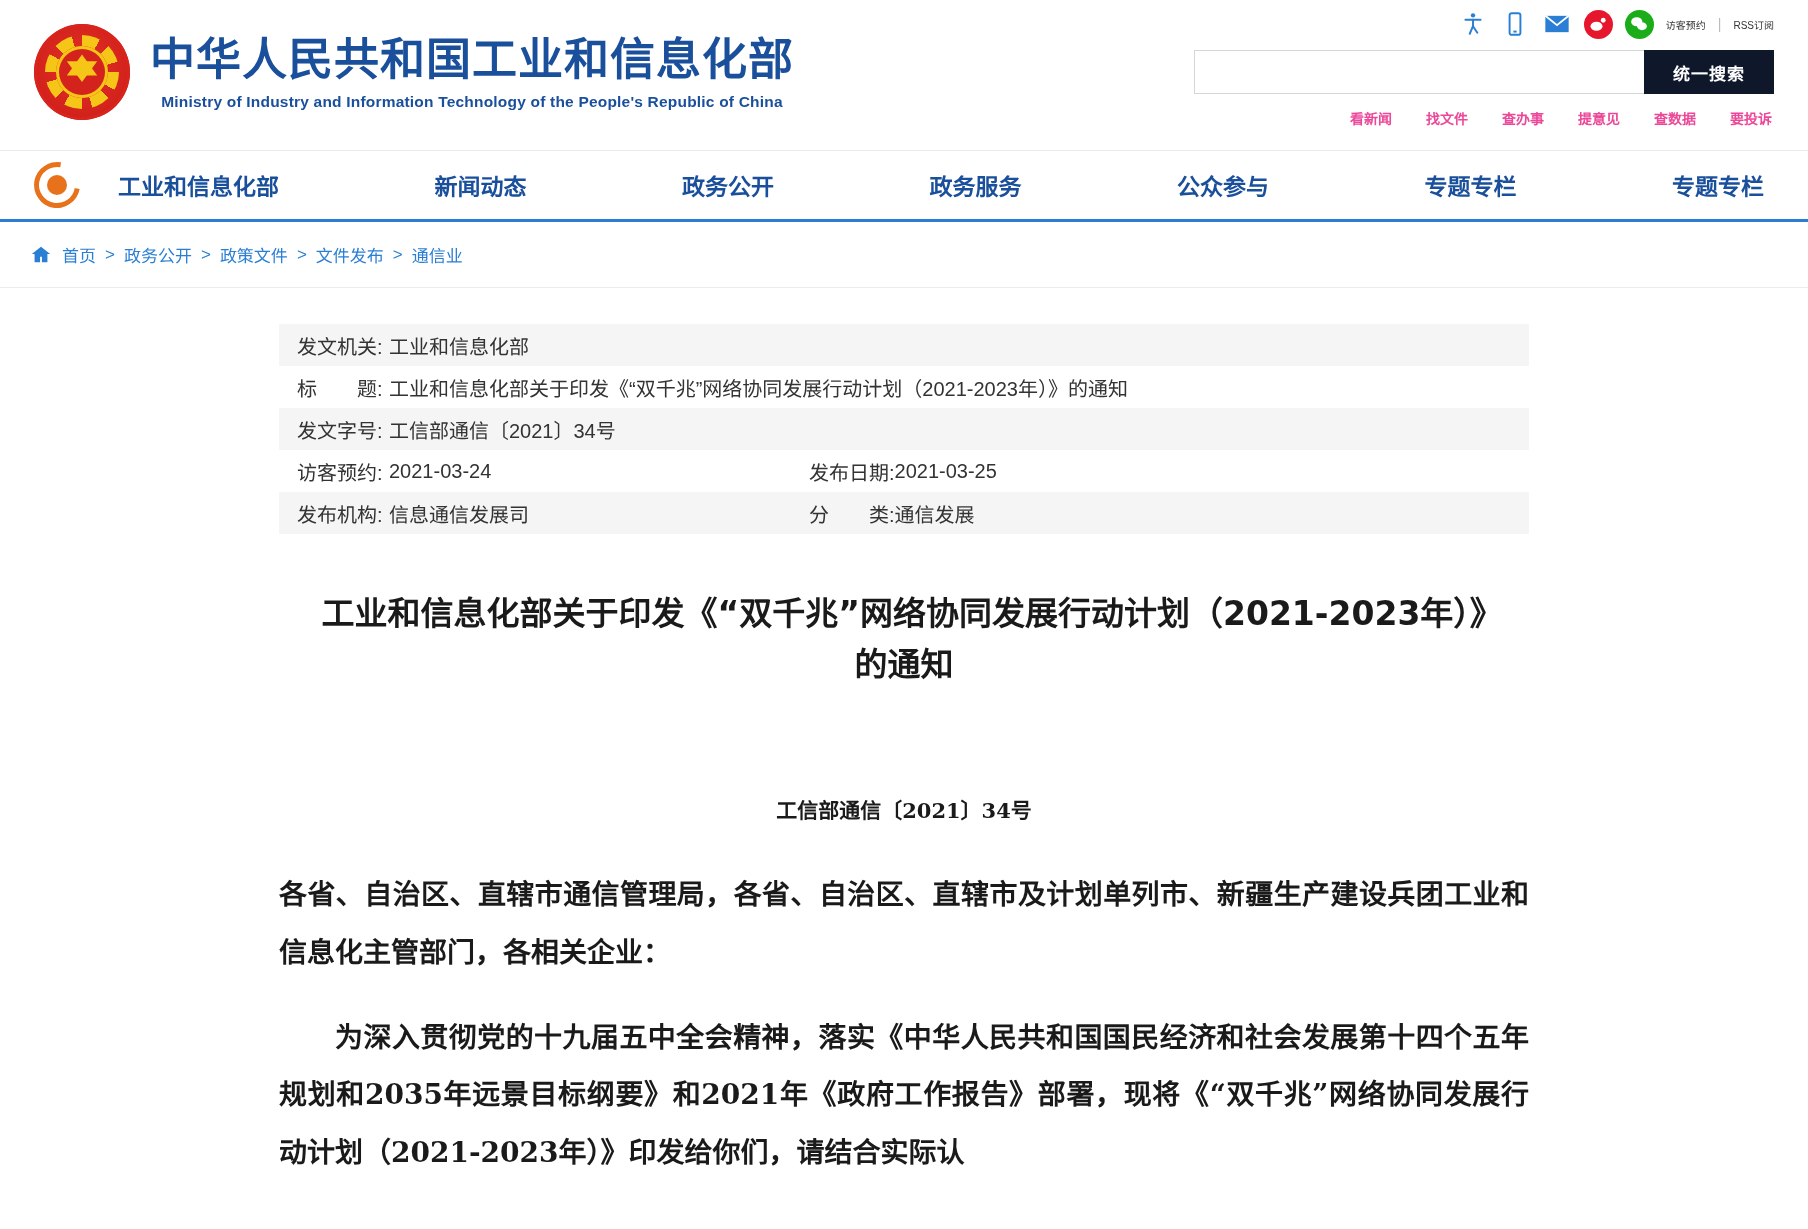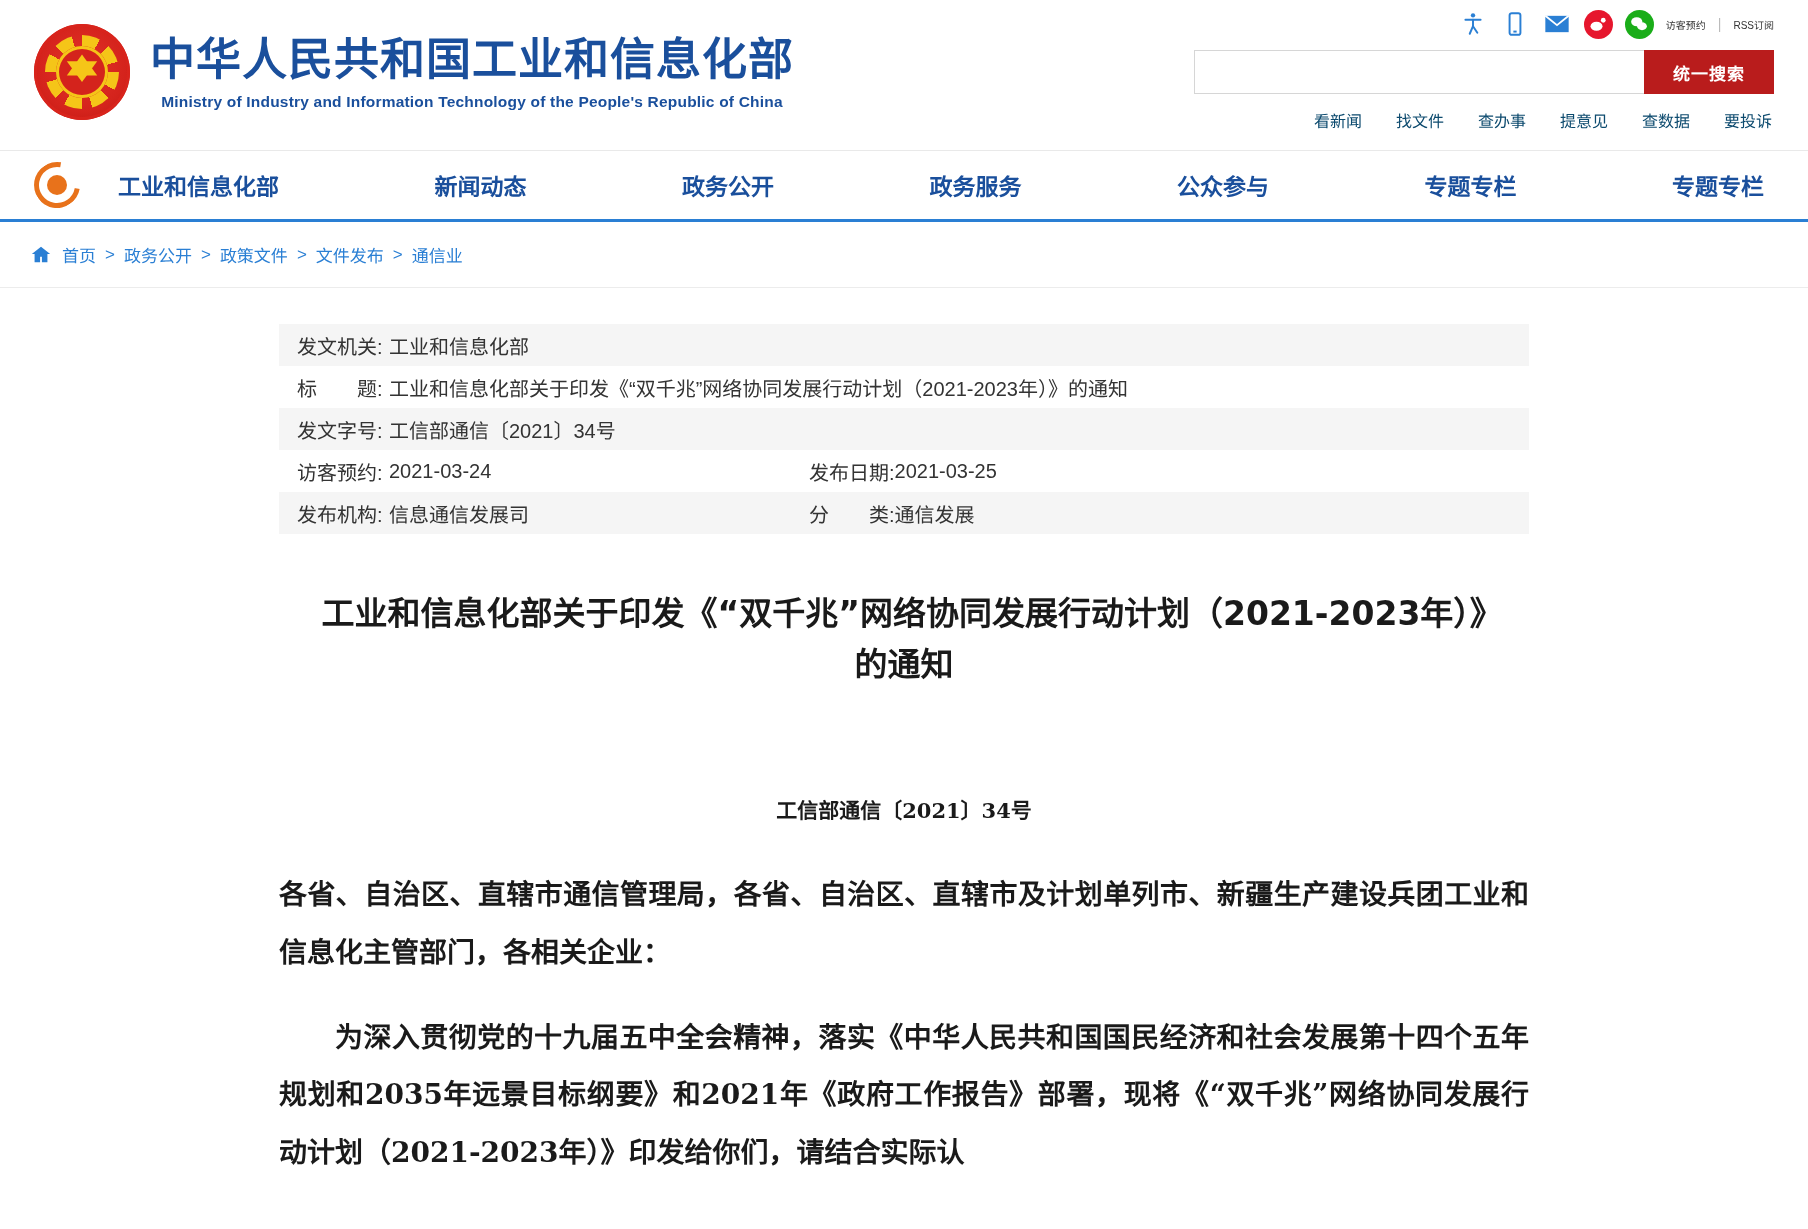--- a/index.html
+++ b/index.html
@@ -112,40 +112,41 @@
     border: 1px solid #d6d6d6;
     border-right: none;
     padding: 0 12px;
     font-size: 15px;
     outline: none;
     color:#333;
     background:#fff;
   }
   .search-btn {
     flex: 0 0 130px;
-    background: #b91c1c;
+    background: #0f172a;
     color: #fff;
     border: none;
     font-size: 17px;
     font-weight: 700;
     letter-spacing: 1px;
     cursor: pointer;
     font-family: "Liberation Sans", sans-serif;
   }
   .quick-links {
     display:flex;
     justify-content: flex-end;
     gap: 34px;
     margin-top: 14px;
     padding-right: 2px;
   }
   .quick-links a {
-    font-size: 16px;
-    color: #0c4a6e;
+    font-size: 14px;
+    color: #ec4899;
     text-decoration: none;
+    font-weight: bold;
   }
 
   
   .nav {
     height: 72px;
     border-top: 1px solid #e9e9e9;
     border-bottom: 3px solid #2a7fd4;
     display: flex;
     align-items: center;
     padding: 0 34px;

